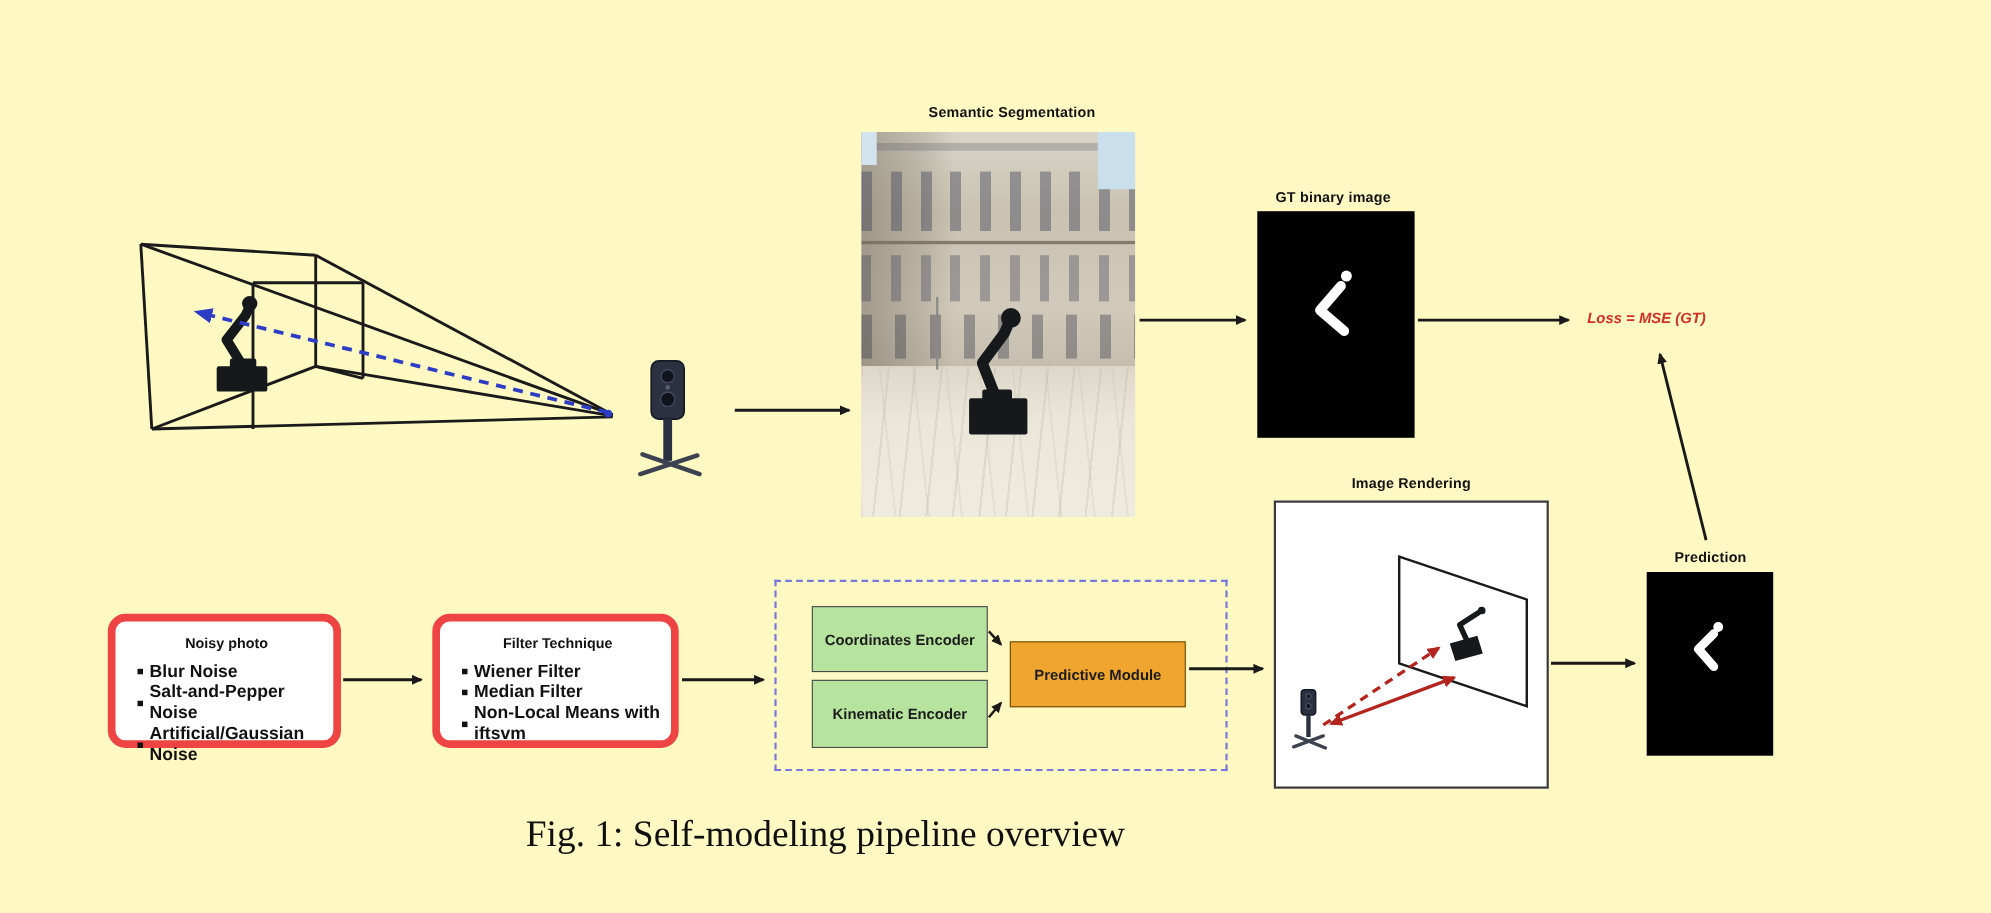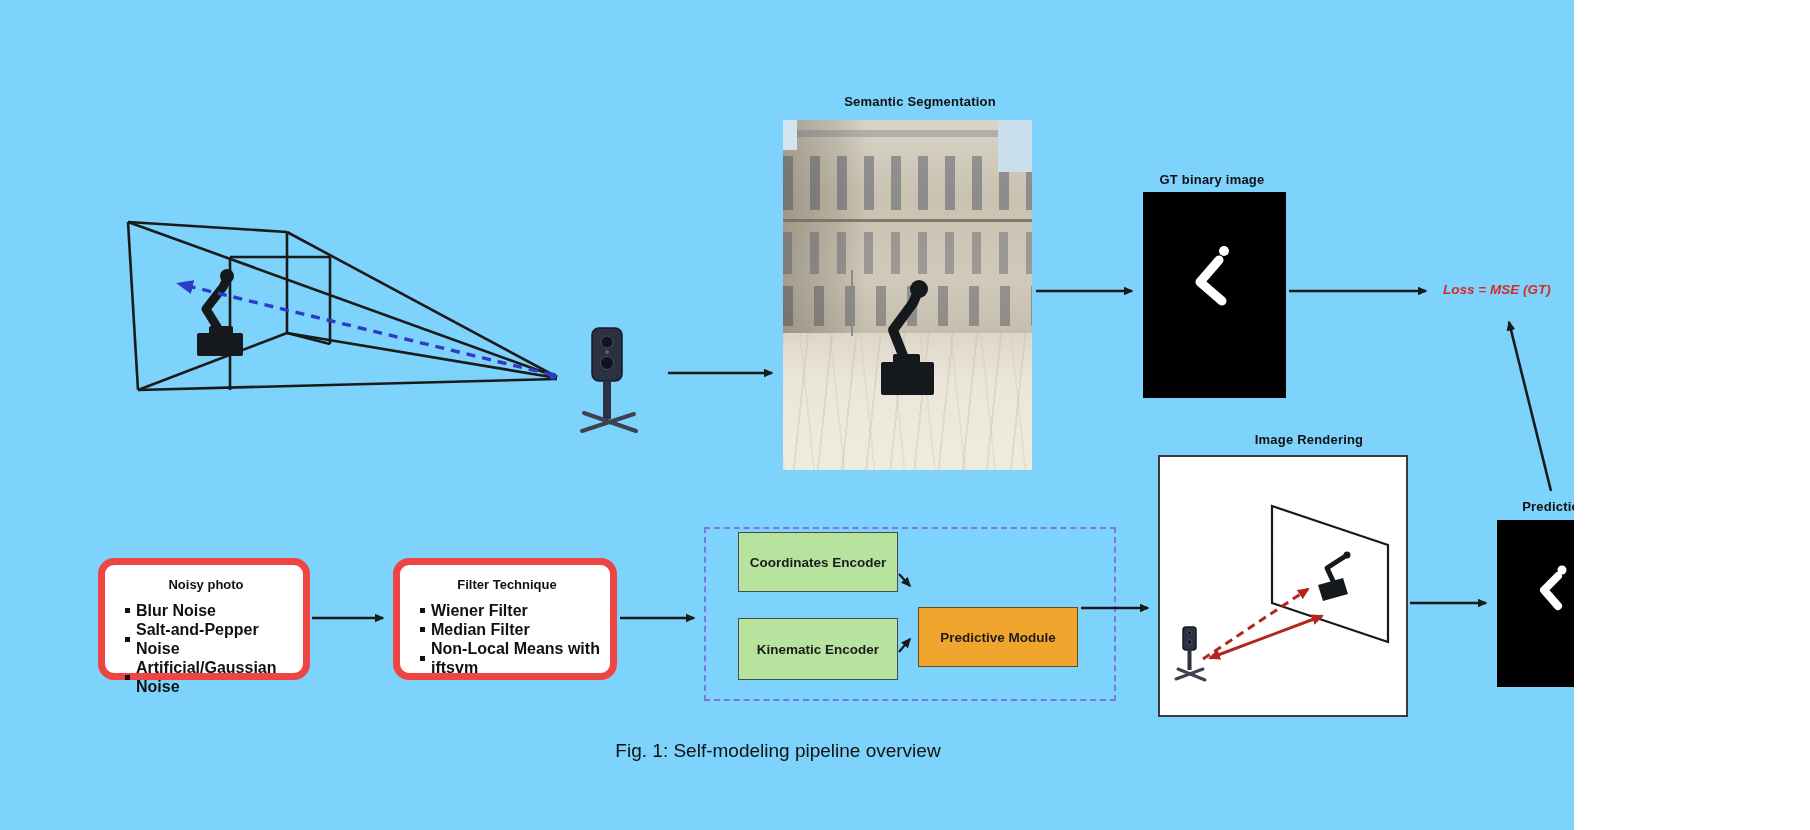--- a/index.html
+++ b/index.html
@@ -1,36 +1,36 @@
 <!DOCTYPE html>
 <html style="--encoder-green: #b6e39e; --module-orange: #f0a62e; --dashed-violet: #7878de; --arrow-red: #b3251e; --loss-red: #d12f28; --ray-blue: #2d3cc4;"><head>
 <meta charset="utf-8">
 <style>
   html,body{margin:0;padding:0;background:#ffffff;}
   .canvas{
-    position:relative;width:1574px;height:830px;background:#7dd3fc;overflow:hidden;
+    position:relative;width:1810px;height:830px;background:#fef9c3;overflow:hidden;
     font-family:"Liberation Sans", sans-serif;color:#111;
   }
   .abs{position:absolute;}
   .diagram-label{font-size:13px;font-weight:bold;text-align:center;color:#111;letter-spacing:.2px;}
   .loss-text{font-size:13.5px;font-weight:bold;color:var(--loss-red,#d12f28);white-space:nowrap;font-style:italic;}
-  .caption{font-family:Liberation Sans, sans-serif;font-size:19px;color:#101010;text-align:center;white-space:nowrap;}
+  .caption{font-family:Liberation Serif, serif;font-size:34px;color:#101010;text-align:left;white-space:nowrap;}
 
   
   .rbox{border:7px solid #ef4444;border-radius:16px;background:#fff;box-sizing:border-box;padding:12px 10px 8px 14px;}
   .rbox .rbox-title{font-size:13px;font-weight:bold;text-align:center;margin:0 0 9px 0;}
   .rbox ul{list-style:none;margin:0;padding:0 0 0 6px;}
   .rbox li{font-size:16px;font-weight:bold;line-height:19px;display:flex;align-items:center;}
   .sq-bullet{width:5px;height:5px;background:#111;display:inline-block;margin-right:6px;flex:0 0 auto;}
 
   .dashed-box{border:2px dashed var(--dashed-violet,#7878de);background:transparent;box-sizing:border-box;}
   .enc-box{background:var(--encoder-green,#b6e39e);border:1.5px solid #4a4a4a;box-sizing:border-box;
            display:flex;align-items:center;justify-content:center;font-size:13.5px;font-weight:600;color:#1c1c1c;}
   .module-box{background:var(--module-orange,#f0a62e);border:1.5px solid #6b4e0e;box-sizing:border-box;
-           display:flex;align-items:center;justify-content:center;font-size:13.5px;font-weight:600;color:#1c1c1c;margin-top:24px;}
+           display:flex;align-items:center;justify-content:center;font-size:13.5px;font-weight:600;color:#1c1c1c;}
   .render-box{background:#fff;border:2px solid #3a3a3a;box-sizing:border-box;}
   .bin-img{background:#000;}
 
   
   .photo{overflow:hidden;background:#e8e3d6;}
   .photo .sky-r{position:absolute;top:0;right:0;width:34px;height:52px;background:#c9dfec;}
   .photo .sky-l{position:absolute;top:0;left:0;width:14px;height:30px;background:#d4e4ee;}
   .photo .building{position:absolute;left:0;top:0;width:100%;height:213px;
      background:linear-gradient(180deg,#d9d4c7 0%,#c9c2b1 35%,#d1cabb 75%,#c5beae 100%);}
   .photo .building:before{content:"";position:absolute;inset:0;
@@ -116,26 +116,26 @@
           <span>Median Filter</span>
         </li>
       <li>
           <span class="sq-bullet"></span>
           <span>Non-Local Means with iftsvm</span>
         </li>
     </ul>
   </div>
 
   <div class="abs dashed-box" style="left:704px;top:527px;width:412px;height:174px;"></div>
-  <div class="abs enc-box" style="left:738px;top:532px;width:160px;height:60px;">Coordinates Encoder</div>
+  <div class="abs enc-box" style="left:738px;top:551px;width:160px;height:60px;">Coordinates Encoder</div>
   <div class="abs enc-box" style="left:738px;top:618px;width:160px;height:62px;">Kinematic Encoder</div>
   <div class="abs module-box" style="left:918px;top:583px;width:160px;height:60px;">Predictive Module</div>
 
   <div class="abs render-box" style="left:1158px;top:455px;width:250px;height:262px;"></div>
-  <div class="abs diagram-label" style="left:1209px;top:432px;width:200px;">Image Rendering</div>
+  <div class="abs diagram-label" style="left:1183px;top:432px;width:200px;">Image Rendering</div>
 
   <div class="abs bin-img" style="left:1497px;top:520px;width:115px;height:167px;"></div>
   <div class="abs diagram-label" style="left:1475px;top:499px;width:160px;">Prediction</div>
 
   <div class="abs caption" style="left:478px;top:740px;width:600px;">Fig. 1: Self-modeling pipeline overview</div>
 
   <svg class="overlay" width="1810" height="830" viewBox="0 0 1810 830">
     <defs>
       <marker id="mkb" markerWidth="11" markerHeight="9" refX="8.5" refY="4.5" orient="auto" markerUnits="userSpaceOnUse">
         <path d="M0,0 L10,4.5 L0,9 z" fill="#1a1a1a"></path>

